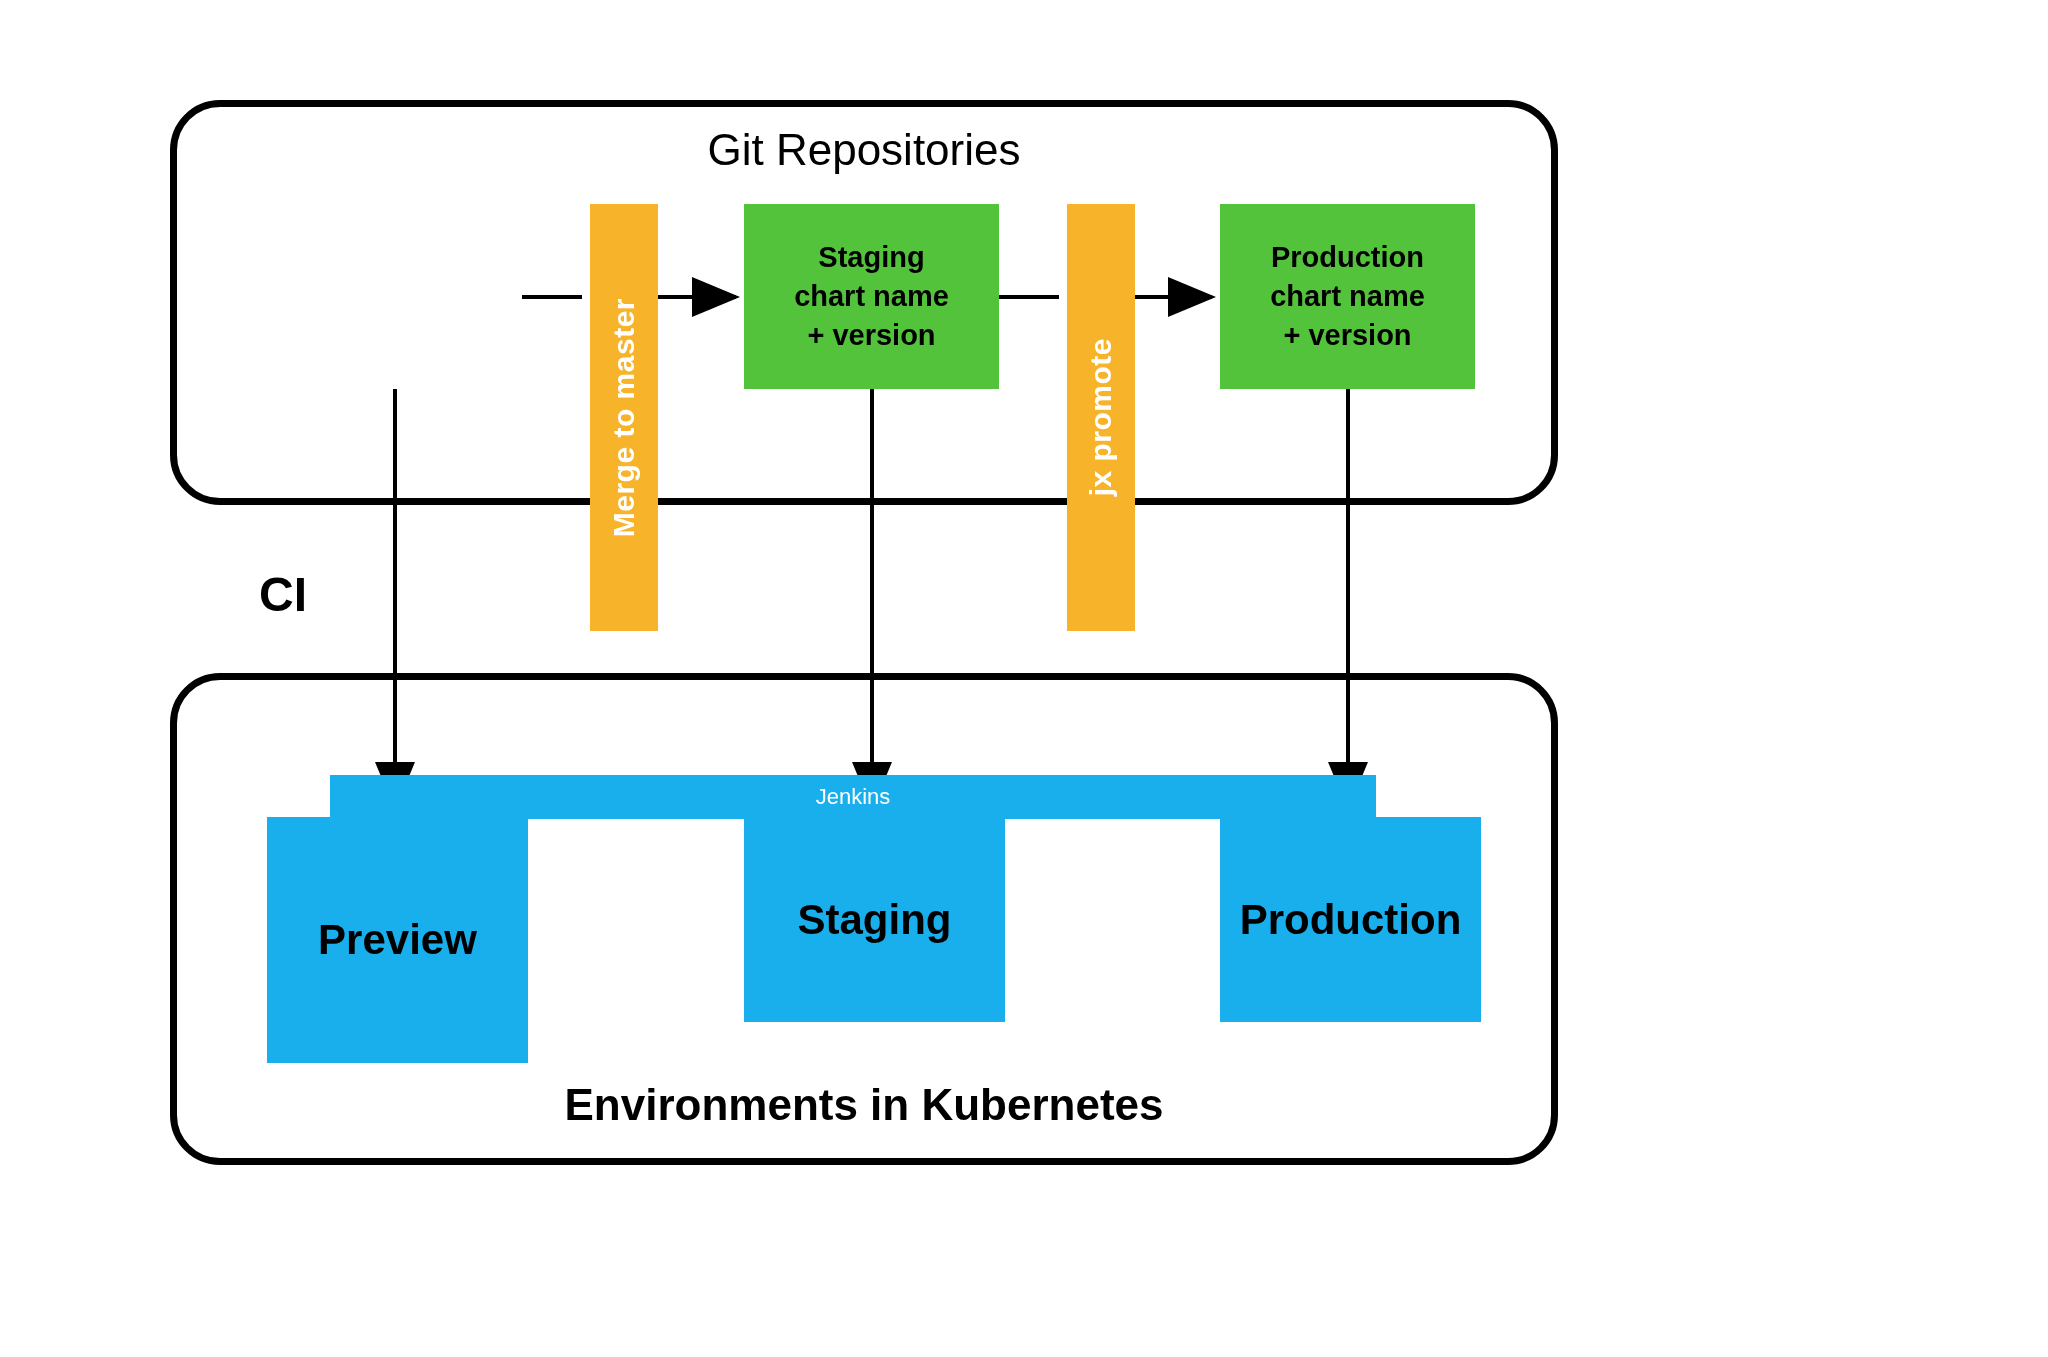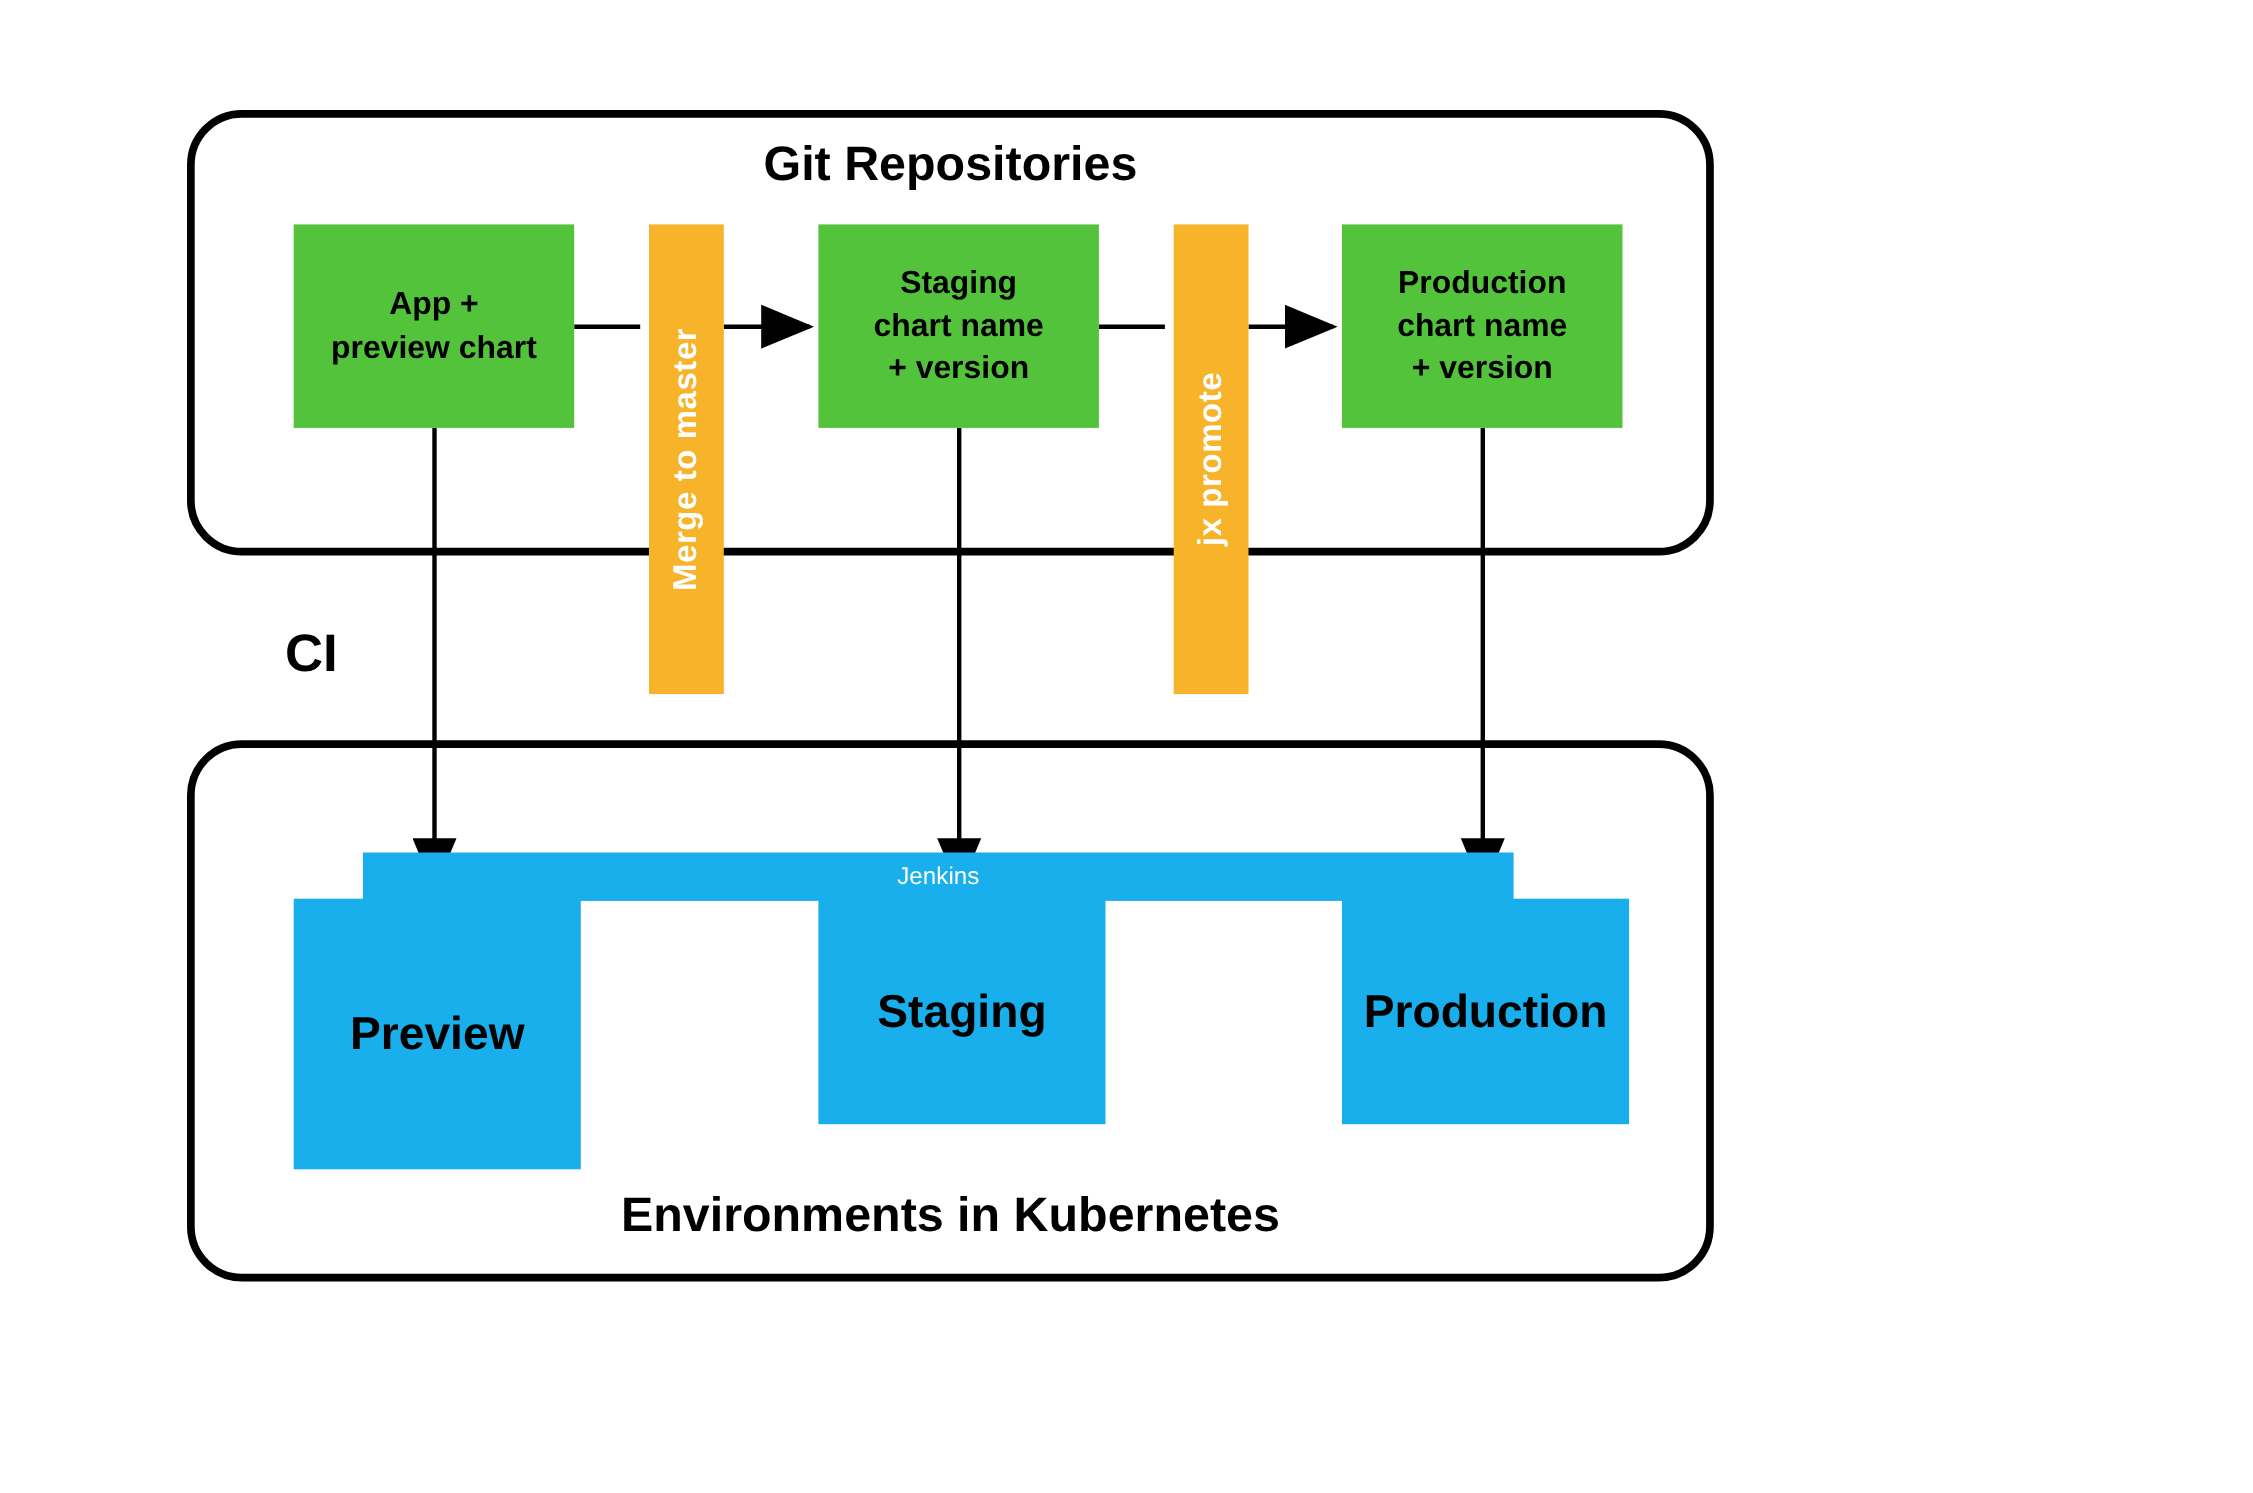--- a/index.html
+++ b/index.html
@@ -32,21 +32,21 @@
       top: 673px;
       width: 1388px;
       height: 492px;
     }
     .panel-title-top {
       position: absolute;
       left: 0; right: 0;
       top: 18px;
       text-align: center;
       font-size: 44px;
-      font-weight: 700;
+      font-weight: 400;
       color: #000;
     }
     .panel-title-bottom {
       position: absolute;
       left: 0; right: 0;
       bottom: 28px;
       text-align: center;
       font-size: 44px;
       font-weight: 700;
       color: #000;
@@ -152,24 +152,20 @@
     <line x1="999" y1="297" x2="1059" y2="297" stroke="#000" stroke-width="4"></line>
     <line x1="1135" y1="297" x2="1212" y2="297" stroke="#000" stroke-width="4" marker-end="url(#arrowhead)"></line>
 
     <line x1="395" y1="389" x2="395" y2="806" stroke="#000" stroke-width="4" marker-end="url(#arrowhead)"></line>
 
     <line x1="872" y1="389" x2="872" y2="806" stroke="#000" stroke-width="4" marker-end="url(#arrowhead)"></line>
 
     <line x1="1348" y1="389" x2="1348" y2="806" stroke="#000" stroke-width="4" marker-end="url(#arrowhead)"></line>
   </svg>
 
-  <div class="green-box g1">
-    <span style="white-space: pre-line;">App +
-preview chart</span>
-  </div>
   <div class="green-box g2">
     <span style="white-space: pre-line;">Staging
 chart name
 + version</span>
   </div>
   <div class="green-box g3">
     <span style="white-space: pre-line;">Production
 chart name
 + version</span>
   </div>

